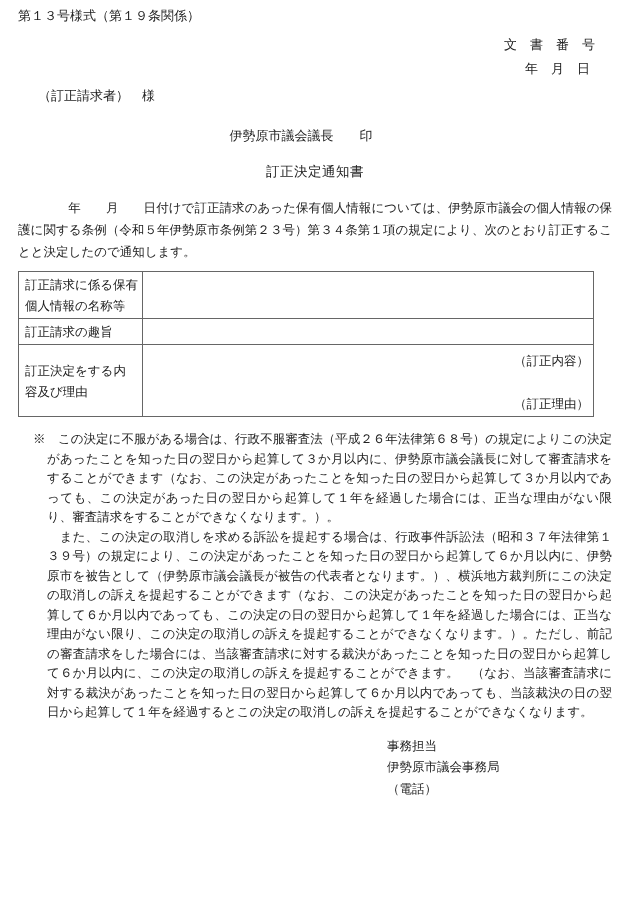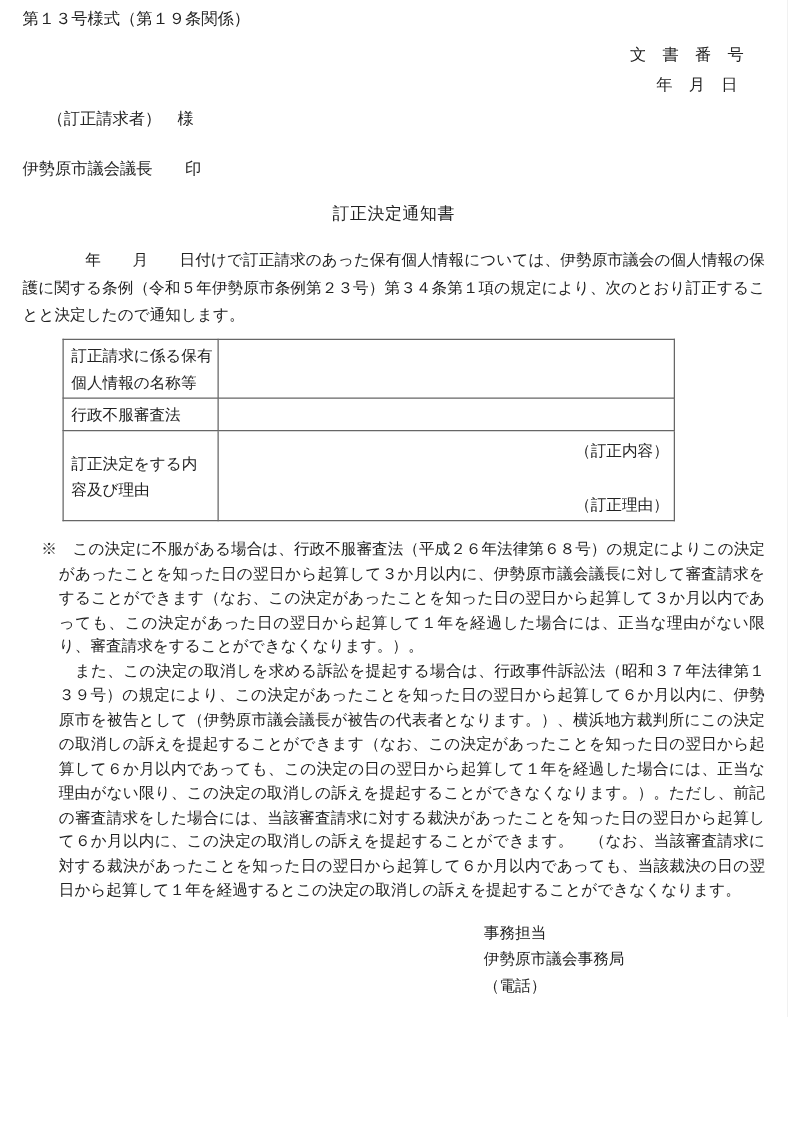--- a/index.html
+++ b/index.html
@@ -40,21 +40,21 @@
   }
   .addressee {
     margin-top: 10px;
     margin-left: 20px;
     font-size: 13px;
     line-height: 17px;
   }
   .sender {
     margin-top: 23px;
     padding-right: 28px;
-    text-align: left;
+    text-align: center;
     font-size: 13px;
     line-height: 17px;
   }
   .sender .seal {
     margin-left: 26px;
   }
   .doc-title {
     margin-top: 18px;
     text-align: center;
     font-size: 13.5px;
@@ -63,23 +63,22 @@
   }
   .body-text {
     margin: 17px 0 0 0;
     width: 594px;
     line-height: 22px;
     text-align: justify;
   }
   table.correction-table {
     margin-top: 8px;
     border-collapse: collapse;
-    width: 490px;
+    width: 576px;
     table-layout: fixed;
-    margin-left: 32px;
   }
   table.correction-table td {
     border: 1px solid #666666;
     line-height: 21px;
     vertical-align: top;
     box-sizing: border-box;
   }
   td.label-cell {
     width: 124px;
     padding: 2px 2px 2px 6px;
@@ -137,21 +136,21 @@
   <p class="body-text">　　　　年　　月　　日付けで訂正請求のあった保有個人情報については、伊勢原市議会の個人情報の保護に関する条例（令和５年伊勢原市条例第２３号）第３４条第１項の規定により、次のとおり訂正することと決定したので通知します。</p>
 
   <table class="correction-table">
     <tbody>
         <tr class="row-1">
       <td class="label-cell">訂正請求に係る保有
 個人情報の名称等</td>
       <td class="value-cell"></td>
     </tr>
     <tr class="row-2">
-      <td class="label-cell">行政不服審査法</td>
+      <td class="label-cell">訂正請求の趣旨</td>
       <td class="value-cell"></td>
     </tr>
     <tr class="row-3">
       <td class="label-cell">訂正決定をする内
 容及び理由</td>
       <td class="value-cell">
         <div class="value-top">（訂正内容）</div>
         <div class="value-bottom">（訂正理由）</div>
       </td>
     </tr>

